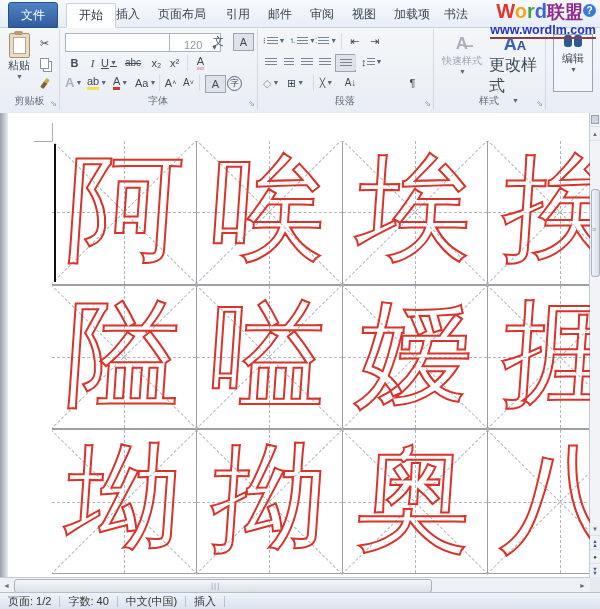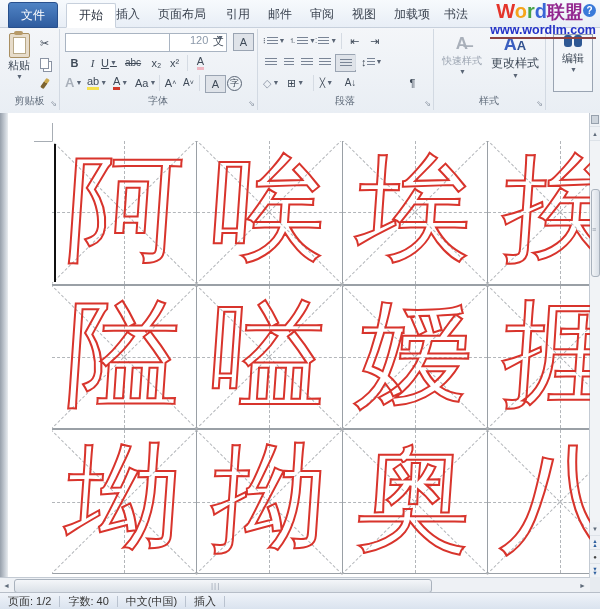--- a/index.html
+++ b/index.html
@@ -22,22 +22,22 @@
   
   .ribbon{position:absolute;left:0;top:28px;width:600px;height:85px;
           background:linear-gradient(#f4f6f9,#e9eef4);border-bottom:1px solid #b7bec8;}
   .rgroup{position:absolute;top:1px;height:81px;border-right:1px solid #d2d9e2;}
   .rlabel{position:absolute;bottom:2px;left:0;right:0;text-align:center;font-size:10px;color:#5f6b7a;}
   .launcher{position:absolute;bottom:2px;right:2px;font-size:8px;color:#8a94a2;line-height:8px;}
   .bigbtn{position:absolute;display:flex;flex-direction:column;align-items:center;font-size:11px;color:#3f4a58;}
   .rbtn{position:absolute;height:16px;min-width:15px;display:flex;align-items:center;justify-content:center;
         font-size:11px;color:#3f4a58;line-height:14px;}
   .drop{font-size:7px;color:#5a6575;margin-left:1px;}
-  .combo{position:absolute;height:17px;background:#fff;border:1px solid #a9b4c2;display:flex;align-items:flex-start;
-         font-size:11px;color:#8c99aa;padding-left:20px;}
+  .combo{position:absolute;height:17px;background:#fff;border:1px solid #a9b4c2;display:flex;align-items:flex-end;
+         font-size:11px;color:#8c99aa;padding-left:14px;}
   .combo .drop{position:absolute;right:2px;}
   .sep{position:absolute;width:1px;background:#d5dbe3;}
   .clip-icon{width:19px;height:23px;background:#e7dccb;border:1px solid #a98f62;border-radius:2px;position:relative;}
   .clip-icon:before{content:"";position:absolute;left:4px;top:-3px;width:9px;height:4px;background:#b79a68;border-radius:2px;}
   .clip-icon:after{content:"";position:absolute;left:3px;top:3px;width:11px;height:15px;background:#fff;border:1px solid #b9a987;}
   .copy-icon{display:inline-block;width:7px;height:9px;border:1px solid #8a93a3;background:#fff;
              box-shadow:3px 3px 0 -1px #fff,3px 3px 0 0 #8a93a3;}
   .painter-icon{display:inline-block;width:4px;height:11px;background:linear-gradient(#caa84f 40%,#7d6330 40%);transform:rotate(35deg);border-radius:1px;}
   .binoc{display:inline-block;width:18px;height:12px;position:relative;}
   .binoc:before,.binoc:after{content:"";position:absolute;top:0;width:8px;height:12px;border-radius:3px;background:#2e5894;}
@@ -300,21 +300,21 @@
   </div>
 
   <div class="rgroup" style="left:433px;width:112px;">
     <div class="bigbtn" style="left:4px;top:5px;width:50px;">
       <span class="gray-a">A̶</span>
       <span style="font-size:10px;color:#9aa3b0;">快速样式</span>
       <span class="drop">▼</span>
     </div>
     <div class="bigbtn" style="left:56px;top:5px;width:52px;">
       <span><span class="blue-a1">A</span><span class="blue-a2">A</span></span>
-      <span style="font-size:12px;">更改样式</span>
+      <span style="font-size:16px;">更改样式</span>
       <span class="drop">▼</span>
     </div>
     <div class="rlabel">样式</div>
     <div class="launcher">⇘</div>
   </div>
 
   <div class="rgroup" style="left:545px;width:55px;border-right:none;">
     <div class="bigbtn boxy" style="left:8px;top:5px;width:34px;height:56px;justify-content:flex-start;background:#f2f5f9;">
       <span class="binoc"></span>
       <span style="margin-top:4px;">编辑</span>

